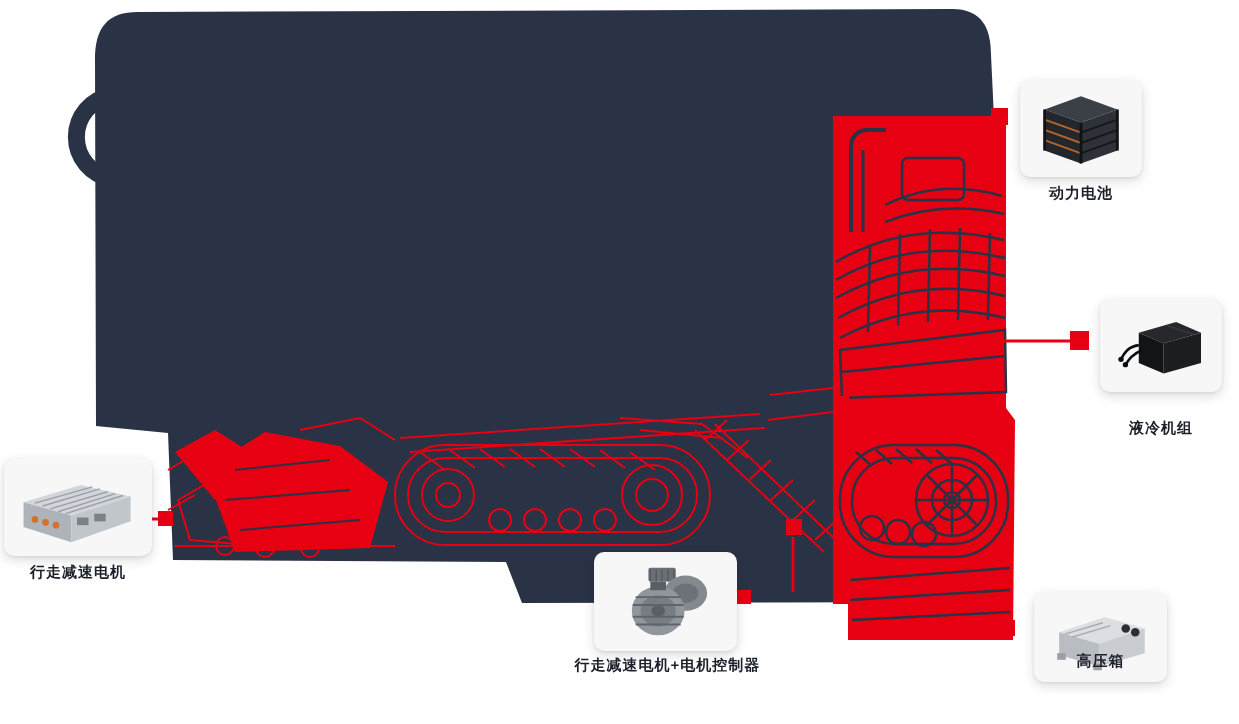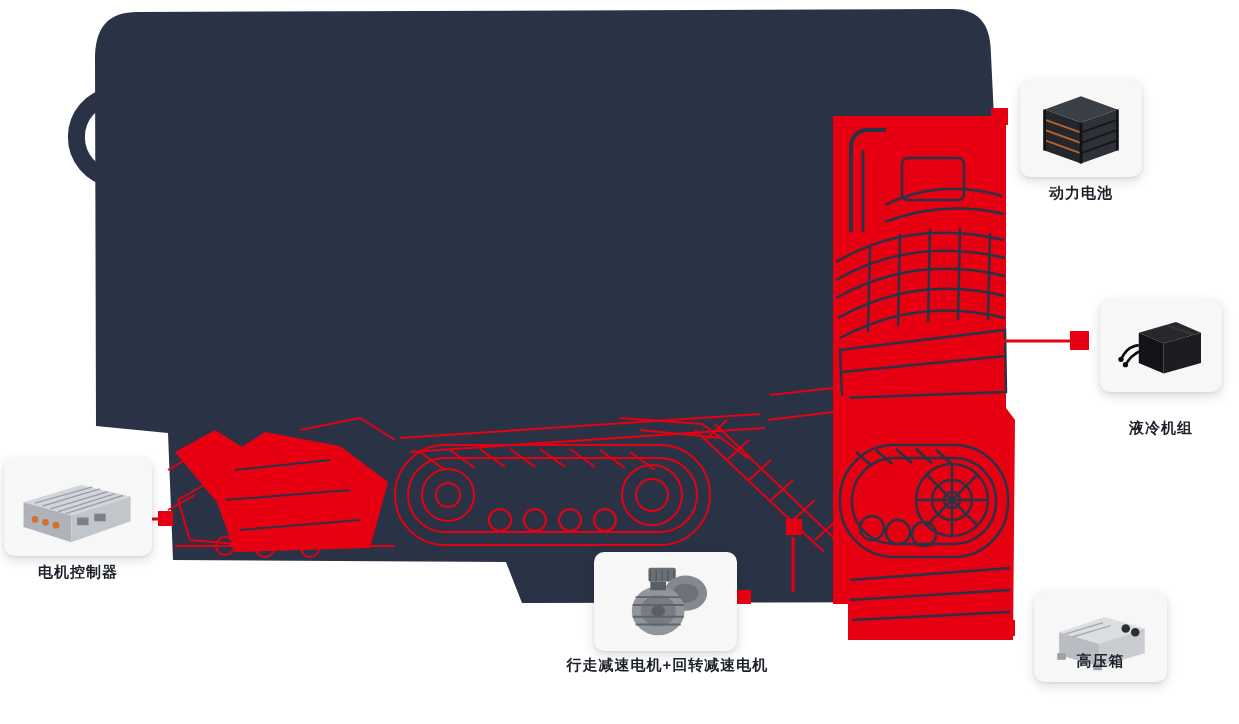--- a/index.html
+++ b/index.html
@@ -173,30 +173,30 @@
       <polygon points="10,40 60,54 60,82 10,66" fill="#aeb3b9"></polygon>
       <polygon points="122,34 60,54 60,82 122,60" fill="#c1c6cb"></polygon>
       <path d="M22,41 L82,24 M30,44 L90,26 M38,47 L98,29 M46,50 L106,31 M54,52 L114,33" stroke="#9aa0a7" stroke-width="1.5" fill="none"></path>
       <circle cx="22" cy="58" r="3.5" fill="#d4722a"></circle>
       <circle cx="33" cy="61" r="3.5" fill="#d4722a"></circle>
       <circle cx="44" cy="64" r="3.5" fill="#d4722a"></circle>
       <rect x="66" y="56" width="12" height="8" fill="#7c8187"></rect>
       <rect x="84" y="52" width="12" height="8" fill="#7c8187"></rect>
     </svg>
   </div>
-  <div class="comp-label label-controller">电机控制器</div>
+  <div class="comp-label label-controller">行走减速电机</div>
 
   <div class="card card-motors">
     <svg width="118" height="88" viewBox="0 0 120 90">
       <rect x="42" y="10" width="28" height="14" rx="2" fill="#6b7076"></rect>
       <path d="M44,12 L44,24 M50,12 L50,24 M56,12 L56,24 M62,12 L62,24 M68,12 L68,24" stroke="#555a60" stroke-width="1.5"></path>
       <ellipse cx="80" cy="36" rx="22" ry="18" fill="#84898f"></ellipse>
       <ellipse cx="80" cy="36" rx="13" ry="10" fill="#6d7278"></ellipse>
       <ellipse cx="52" cy="54" rx="27" ry="25" fill="#91969c"></ellipse>
       <ellipse cx="52" cy="54" rx="18" ry="16" fill="#787d83"></ellipse>
       <ellipse cx="52" cy="54" rx="7" ry="6" fill="#5a5f65"></ellipse>
       <path d="M29,40 L75,40 M26,48 L78,48 M26,60 L78,60 M29,68 L75,68" stroke="#5f646a" stroke-width="2" fill="none"></path>
       <rect x="44" y="24" width="16" height="9" fill="#5a5f65"></rect>
     </svg>
   </div>
-  <div class="comp-label label-motors">行走减速电机+回转减速电机</div>
+  <div class="comp-label label-motors">行走减速电机+电机控制器</div>
 
 </div>
 
 </body></html>

